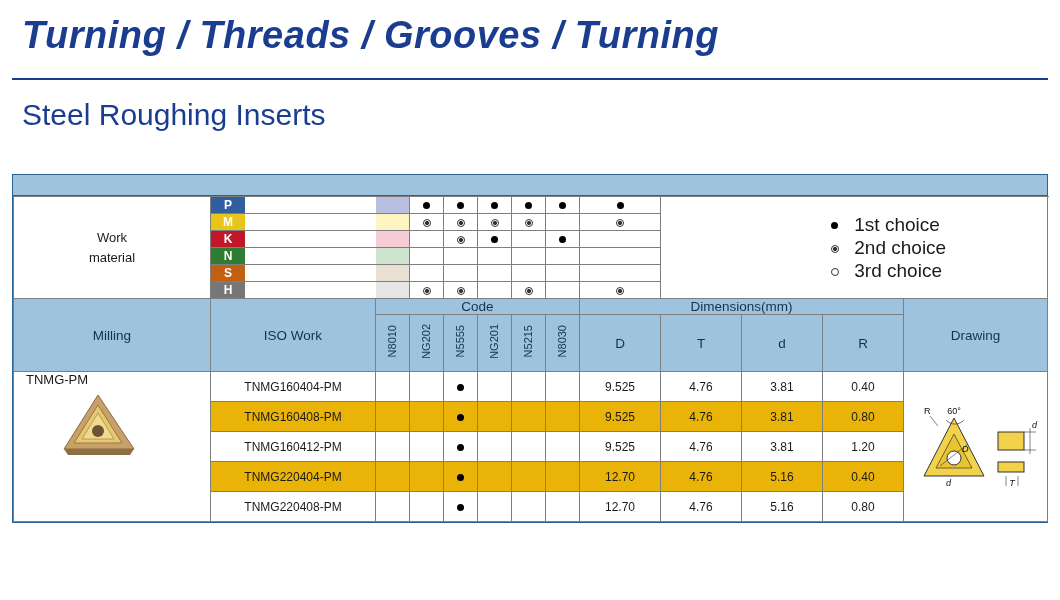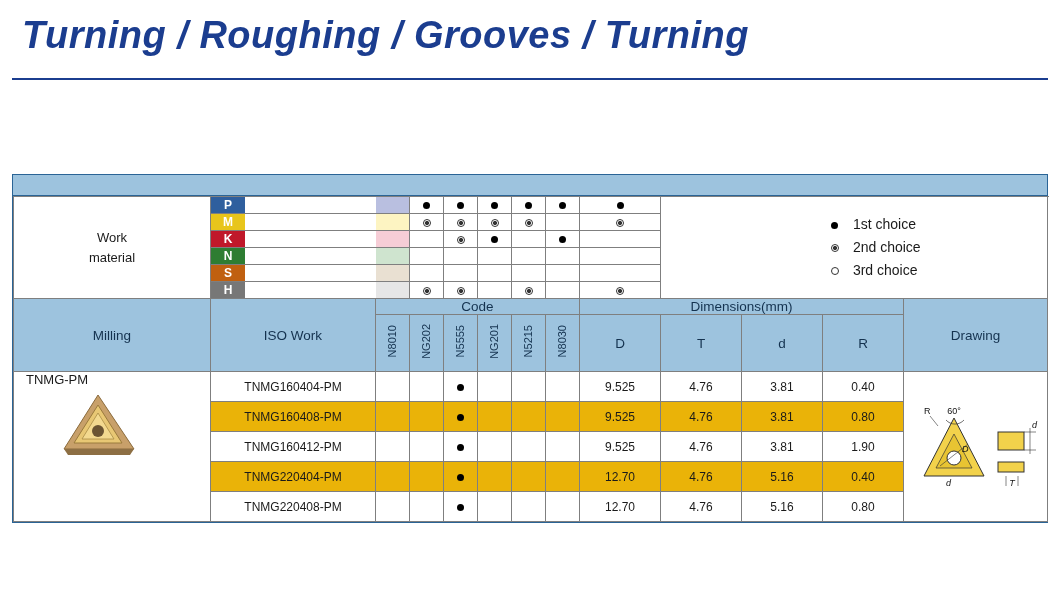--- a/index.html
+++ b/index.html
@@ -159,21 +159,21 @@
     border-radius: 50%;
     border: 1px solid #333;
     background: #fff;
     vertical-align: middle;
     box-sizing: border-box;
   }
 
   .legend {
     text-align: left;
     padding-left: 170px;
-    font-size: 14px;
+    font-size: 19px;
     line-height: 23px;
     color: #1a1a1a;
   }
   .legend .lg-row { white-space: nowrap; }
   .legend .lg-row span.sym { display: inline-block; width: 18px; }
 
   
   .hdr {
     background: #9dc3de;
     color: #14324f;
@@ -210,31 +210,32 @@
 </style>
 </head>
 <body>
 
 <div class="page">
 
   <div class="header">
     <div class="header-title">
       <span>Turning</span>
       <span class="sep">/</span>
-      <span>Roughing</span>
+      <span>Threads</span>
       <span class="sep">/</span>
       <span>Grooves</span>
       <span class="sep">/</span>
       <span>Turning</span>
     </div>
 
 
     <div class="header-rule"></div>
   </div>
 
+  <div class="subtitle">Steel Roughing Inserts</div>
 
   <div class="sheet">
     <div class="topbar"></div>
 
     <table>
       <colgroup>
         <col style="width:197px">
         <col style="width:165px">
         <col style="width:34px">
         <col style="width:34px">
@@ -455,21 +456,21 @@
           <td class="iso-cell">TNMG160412-PM</td>
           <td></td>
           <td></td>
           <td class="pick-dot"></td>
           <td></td>
           <td></td>
           <td></td>
           <td>9.525</td>
           <td>4.76</td>
           <td>3.81</td>
-          <td>1.90</td>
+          <td>1.20</td>
         </tr>
 
         <tr class="body-row alt">
           <td class="iso-cell">TNMG220404-PM</td>
           <td></td>
           <td></td>
           <td class="pick-dot"></td>
           <td></td>
           <td></td>
           <td></td>

